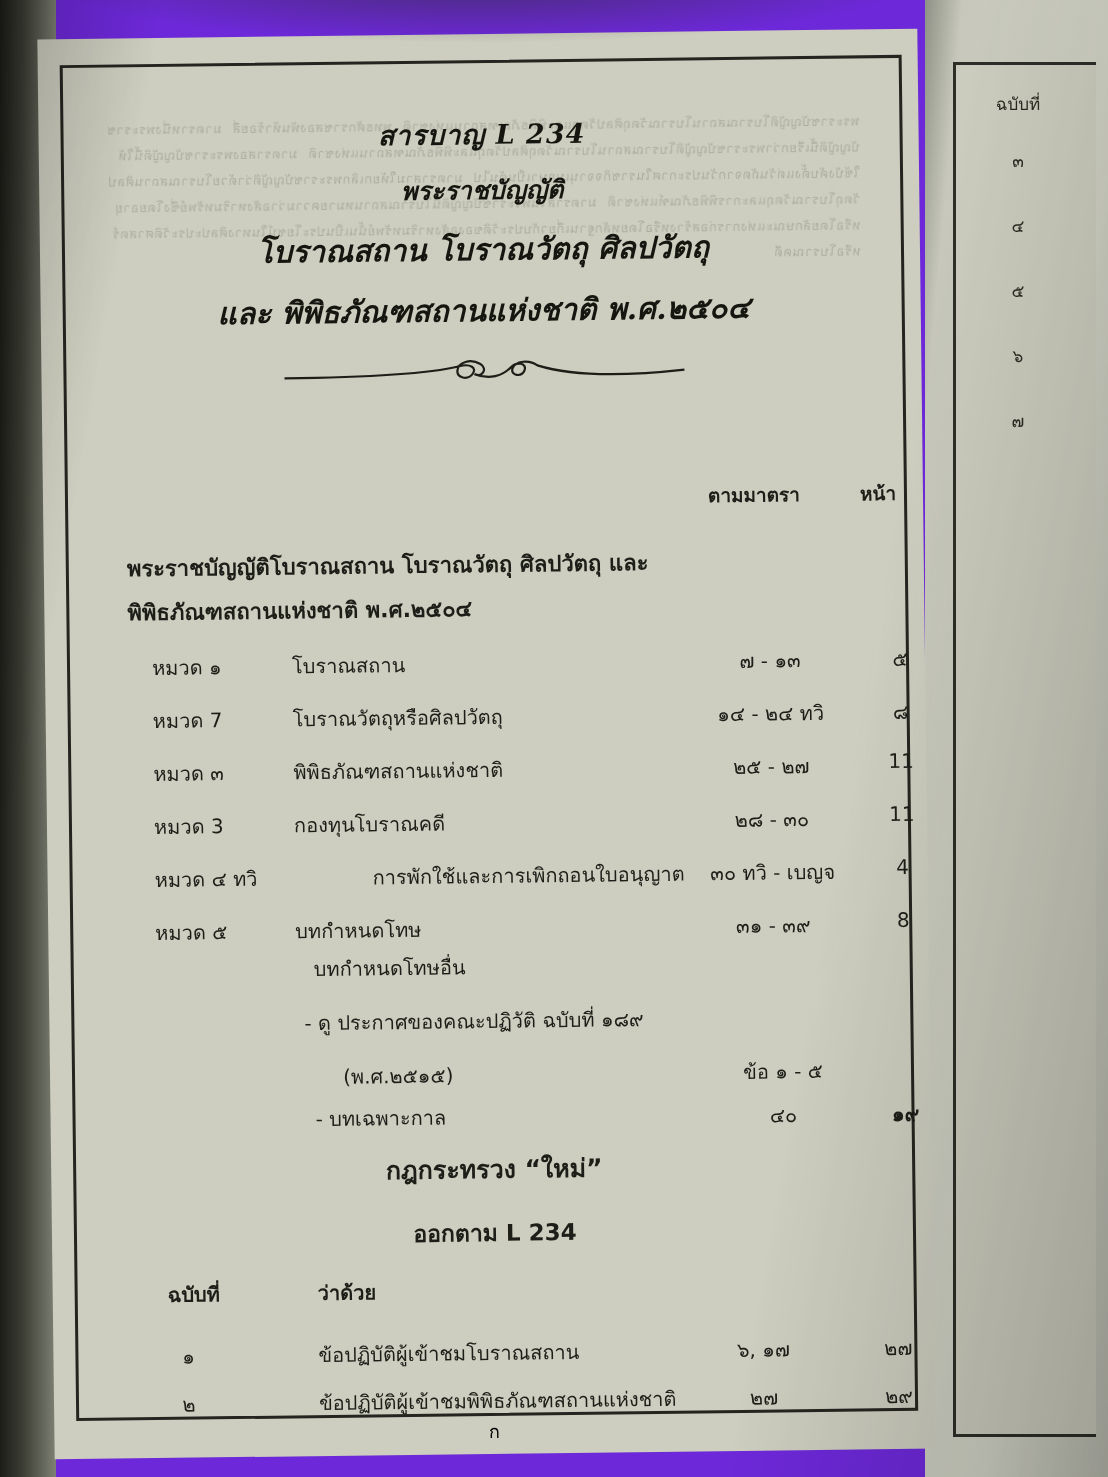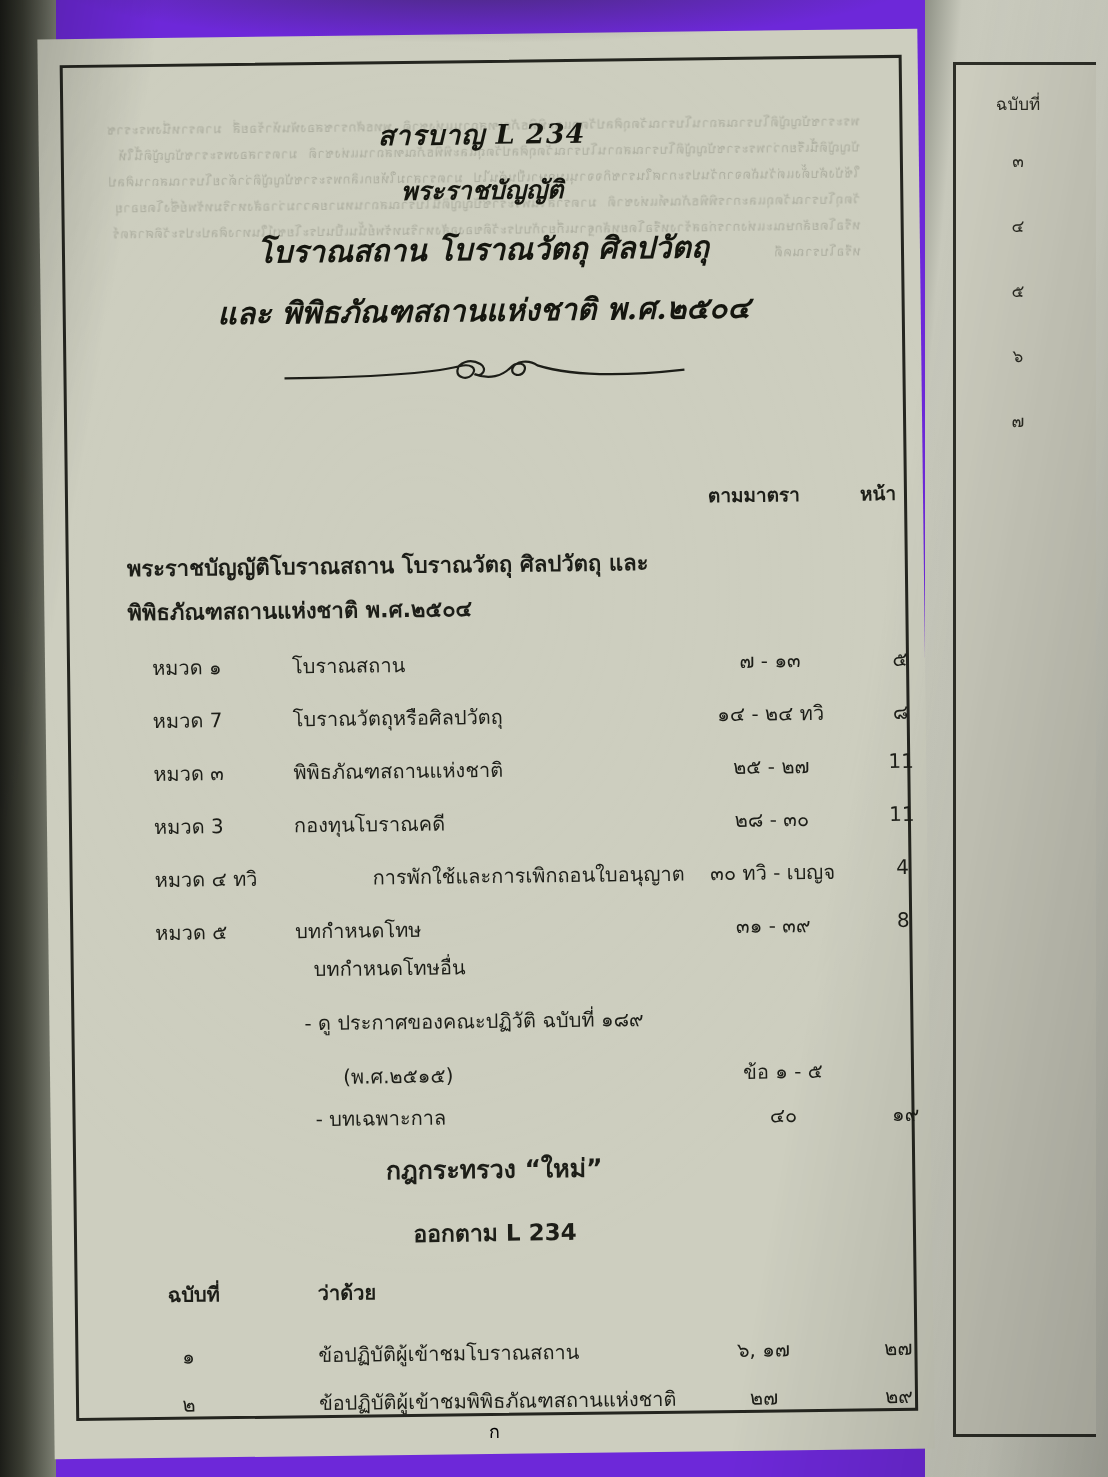--- a/index.html
+++ b/index.html
@@ -318,21 +318,21 @@
             <span class="pg">8</span>
           </div>
         </div>
 
         <div class="note" style="top:888px;">บทกำหนดโทษอื่น</div>
         <div class="note" style="top:942px; left:230px;">- ดู ประกาศของคณะปฏิวัติ ฉบับที่ ๑๘๙</div>
         <div class="note" style="top:996px; left:268px;">(พ.ศ.๒๕๑๕)</div>
         <div class="note" style="top:996px; left:628px; width:160px; text-align:center;">ข้อ ๑ - ๕</div>
         <div class="note" style="top:1038px; left:240px;">- บทเฉพาะกาล</div>
         <div class="note" style="top:1040px; left:628px; width:160px; text-align:center;">๔๐</div>
-        <div class="note" style="top:1040px; left:800px; width:60px; text-align:center;">๑๙</div>
+        <div class="note" style="top:1040px; left:800px; width:60px; text-align:center;font-weight:bold;">๑๙</div>
 
         <div class="sub-title mr1">กฎกระทรวง “ใหม่”</div>
         <div class="sub-title mr2">ออกตาม L 234</div>
 
         <div class="mhead a">ฉบับที่</div>
         <div class="mhead b">ว่าด้วย</div>
 
         <div class="mrow" style="top:1274px; left:90px; width:760px;">
           <span class="no">๑</span>
           <span class="txt">ข้อปฏิบัติผู้เข้าชมโบราณสถาน</span>

